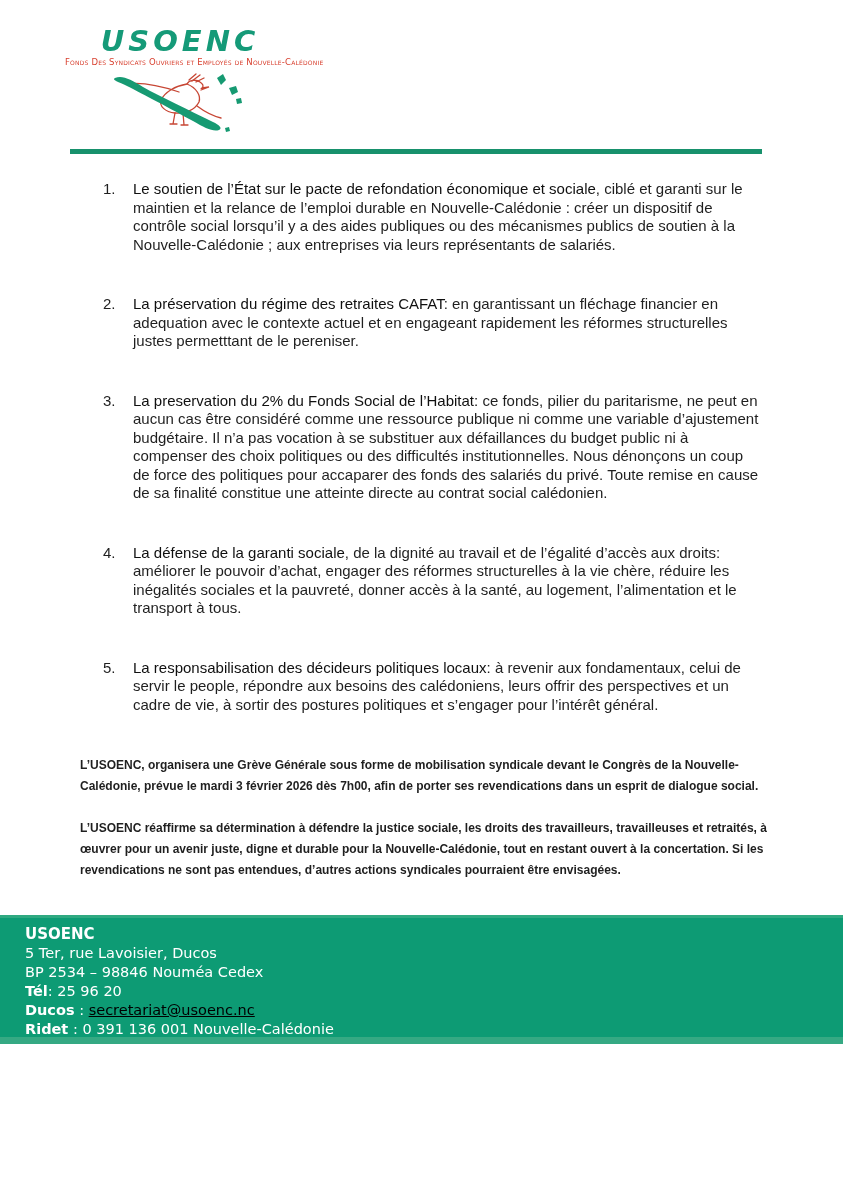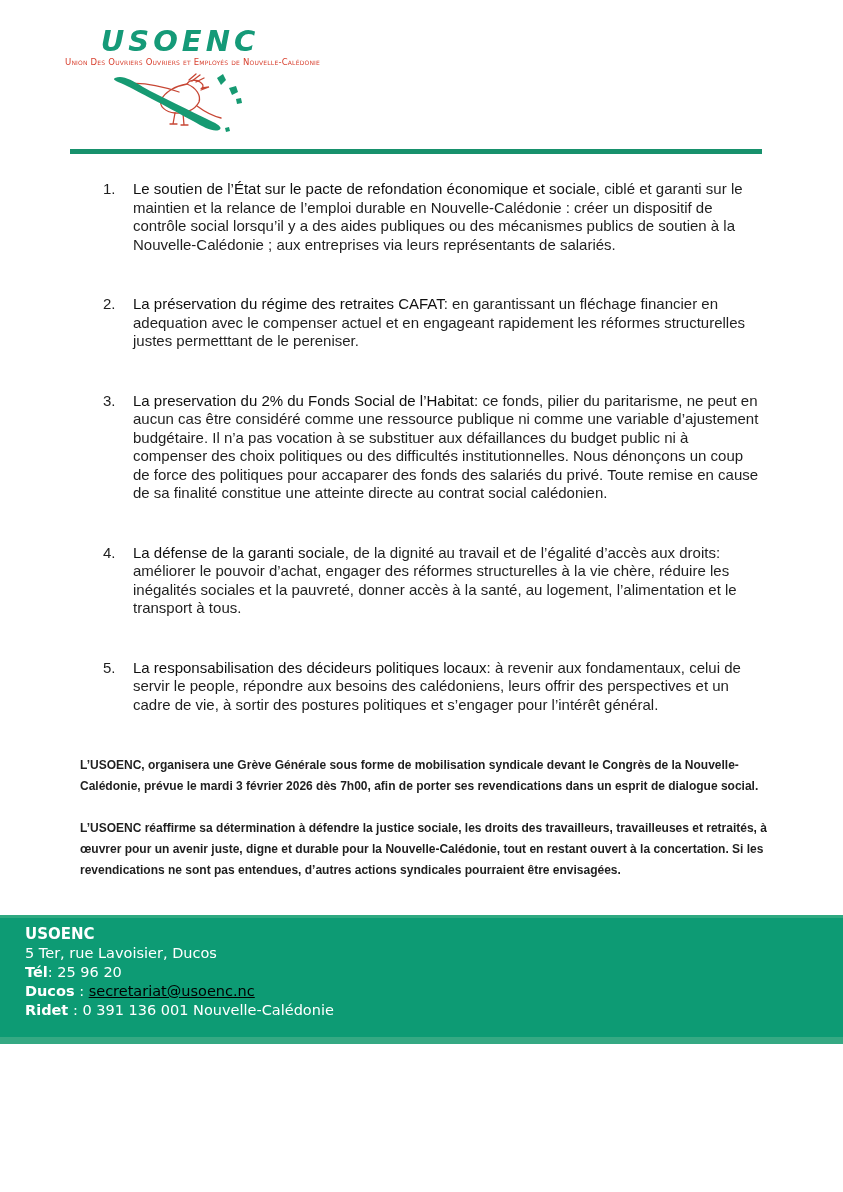--- a/index.html
+++ b/index.html
@@ -76,21 +76,21 @@
   .email-link{color:#000000;text-decoration:underline;cursor:pointer;}
 </style>
 </head>
 <body>
 
 <div class="page">
 
   <header>
     <div class="logo-wrap">
       <div class="logo-title">USOENC</div>
-      <div class="logo-subtitle">Union Des Ouvriers Ouvriers et Employés de Nouvelle-Calédonie</div>
+      <div class="logo-subtitle">Fonds Des Syndicats Ouvriers et Employés de Nouvelle-Calédonie</div>
       <svg class="logo-graphic" width="170" height="64" viewBox="0 0 170 64">
         <g stroke="#c74634" fill="none" stroke-width="1.3" stroke-linecap="round">
           <path d="M88,9 L95,3 M91,10 L99,4 M95,11 L103,7"></path>
           <path d="M86,13 C88,9 95,8 99,11 C102,13 103,15 101,17 L108,16 L100,19"></path>
           <path d="M86,13 C74,15 64,21 60,29 C58,35 64,41 74,42 C84,43 94,39 98,31 C100,25 96,17 86,13 Z"></path>
           <path d="M78,21 C60,15 40,11 26,13 C40,19 56,27 70,33"></path>
           <path d="M96,35 C104,41 112,45 120,47"></path>
           <path d="M74,42 L72,53 M69,53 L76,53 M82,42 L83,54 M80,54 L87,54"></path>
         </g>
         <g fill="#169a72" stroke="none">
@@ -106,21 +106,21 @@
   </header>
 
   <main>
     <ol class="demands">
       <li>
         <span class="num">1.</span>
         <div class="txt"><span class="lead">Le soutien de l’État sur le pacte de refondation économique et sociale</span><span>, ciblé et garanti sur le maintien et la relance de l’emploi durable en Nouvelle-Calédonie : créer un dispositif de contrôle social lorsqu’il y a des aides publiques ou des mécanismes publics de soutien à la Nouvelle-Calédonie ; aux entreprises via leurs représentants de salariés.</span></div>
       </li>
       <li>
         <span class="num">2.</span>
-        <div class="txt"><span class="lead">La préservation du régime des retraites CAFAT</span><span>: en garantissant un fléchage financier en adequation avec le compenser actuel et en engageant rapidement les réformes structurelles justes permetttant de le pereniser.</span></div>
+        <div class="txt"><span class="lead">La préservation du régime des retraites CAFAT</span><span>: en garantissant un fléchage financier en adequation avec le contexte actuel et en engageant rapidement les réformes structurelles justes permetttant de le pereniser.</span></div>
       </li>
       <li>
         <span class="num">3.</span>
         <div class="txt"><span class="lead">La preservation du 2% du Fonds Social de l’Habitat:</span><span> ce fonds, pilier du paritarisme, ne peut en aucun cas être considéré comme une ressource publique ni comme une variable d’ajustement budgétaire. Il n’a pas vocation à se substituer aux défaillances du budget public ni à compenser des choix politiques ou des difficultés institutionnelles. Nous dénonçons un coup de force des politiques pour accaparer des fonds des salariés du privé. Toute remise en cause de sa finalité constitue une atteinte directe au contrat social calédonien.</span></div>
       </li>
       <li>
         <span class="num">4.</span>
         <div class="txt"><span class="lead">La défense de la garanti sociale</span><span>, de la dignité au travail et de l’égalité d’accès aux droits: améliorer le pouvoir d’achat, engager des réformes structurelles à la vie chère, réduire les inégalités sociales et la pauvreté, donner accès à la santé, au logement, l’alimentation et le transport à tous.</span></div>
       </li>
       <li>
@@ -131,18 +131,19 @@
 
     <div class="para-block">
       <p class="body-para">L’USOENC, organisera une Grève Générale sous forme de mobilisation syndicale devant le Congrès de la Nouvelle-Calédonie, prévue le mardi 3 février 2026 dès 7h00, afin de porter ses revendications dans un esprit de dialogue social.</p>
       <p class="body-para">L’USOENC réaffirme sa détermination à défendre la justice sociale, les droits des travailleurs, travailleuses et retraités, à œuvrer pour un avenir juste, digne et durable pour la Nouvelle-Calédonie, tout en restant ouvert à la concertation. Si les revendications ne sont pas entendues, d’autres actions syndicales pourraient être envisagées.</p>
     </div>
   </main>
 
   <footer class="footer">
     <div class="org">USOENC</div>
     <div>5 Ter, rue Lavoisier, Ducos</div>
+    <div>BP 2534 – 98846 Nouméa Cedex</div>
     <div><b>Tél</b><span>: 25 96 20</span></div>
     <div><b>Ducos</b><span> : </span><a class="email-link">secretariat@usoenc.nc</a></div>
     <div><b>Ridet</b><span> : 0 391 136 001 Nouvelle-Calédonie</span></div>
   </footer>
 
 </div>
 
 </body></html>

